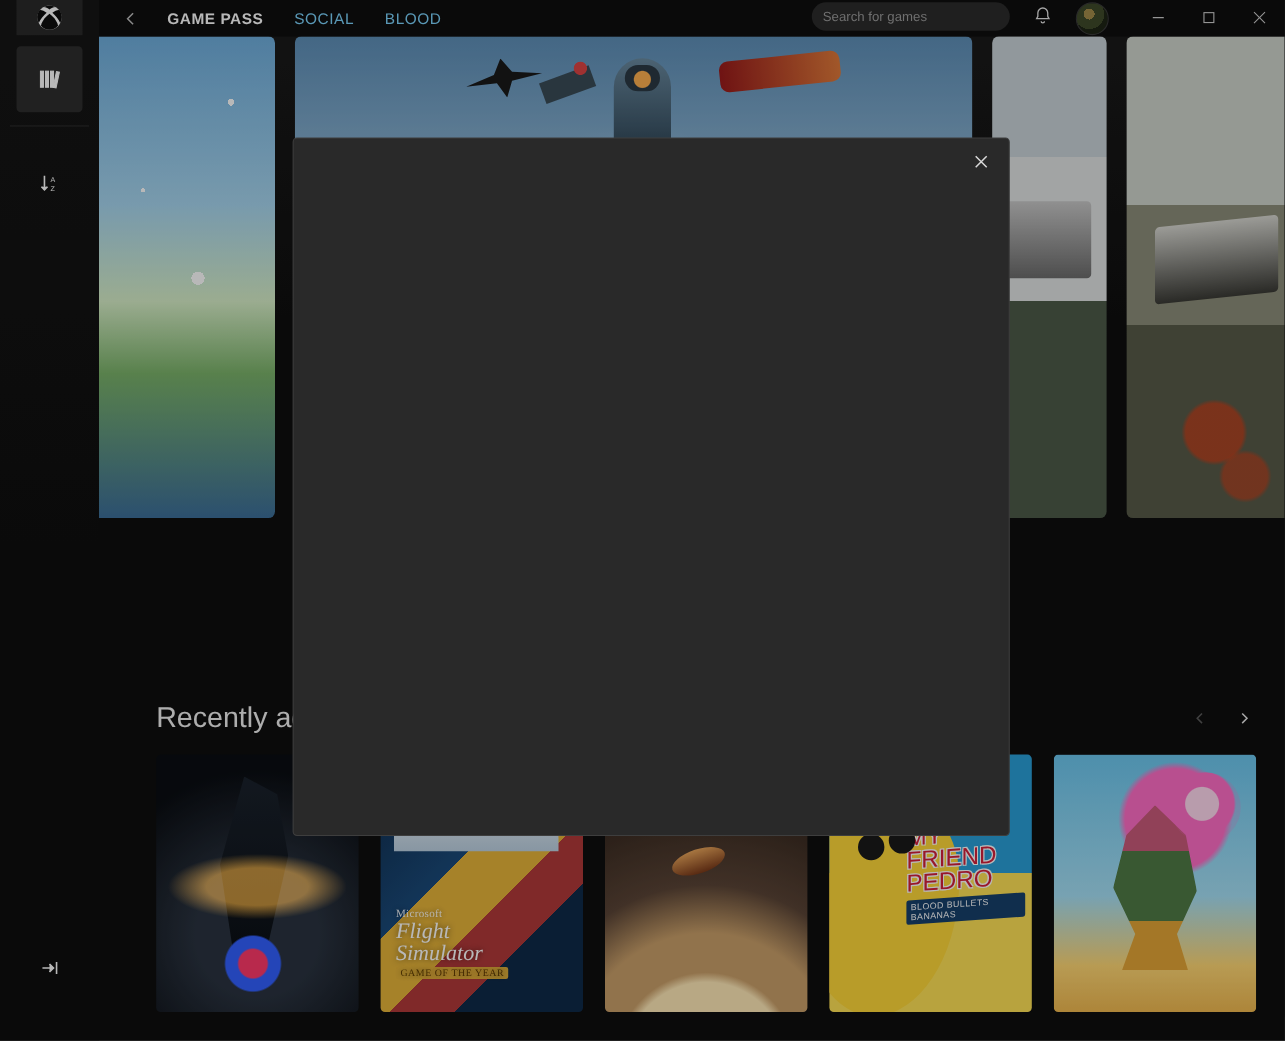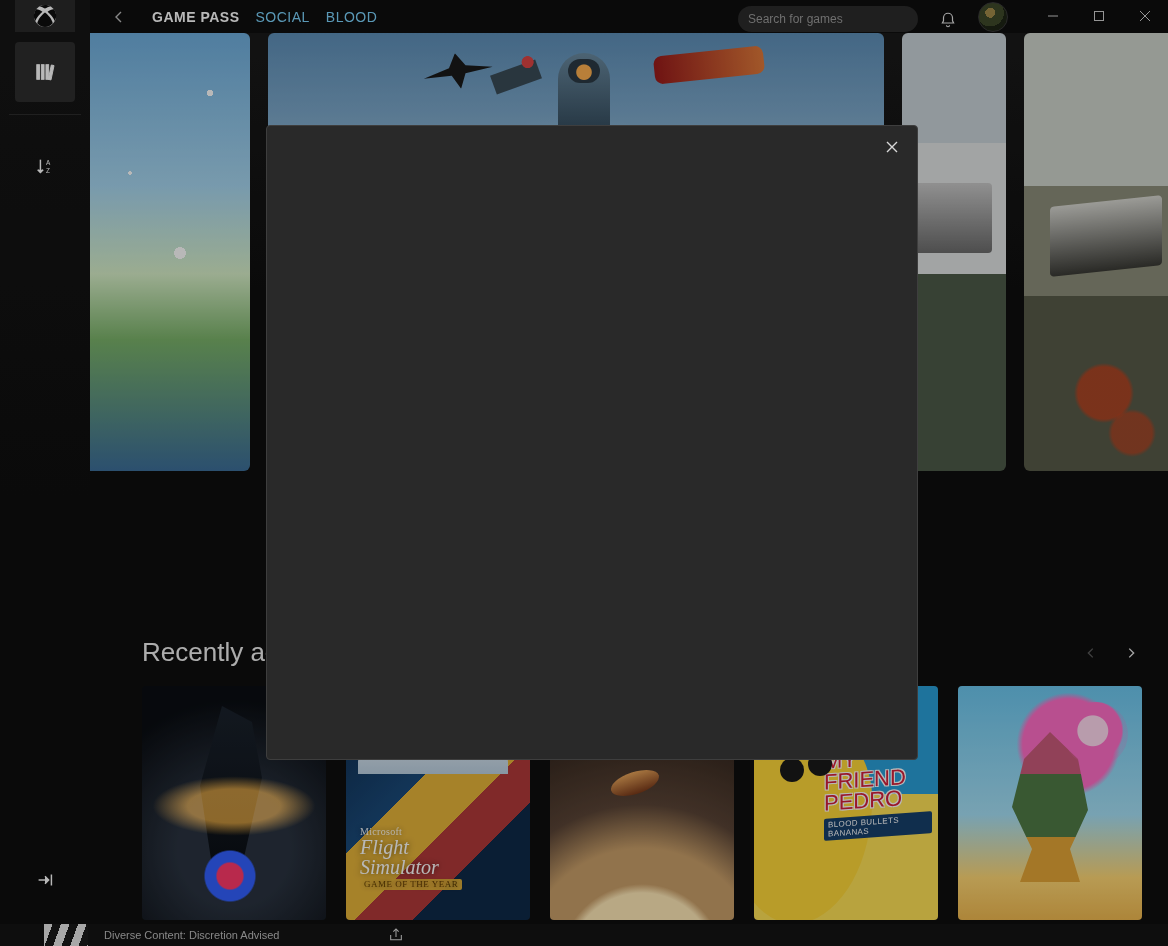--- a/index.html
+++ b/index.html
@@ -18,25 +18,25 @@
   .side-btn { width: 60px; height: 60px; margin-top: 10px; border-radius: 4px; display: flex; align-items: center; justify-content: center; background: transparent; }
   .side-btn.active { background: #2e2e2e; }
   .side-sep { width: 72px; height: 1px; background: #2d2d2d; margin: 12px 0; }
   .side-btn svg { width: 22px; height: 22px; stroke: #fff; fill: #fff; }
   .side-bottom { position: absolute; bottom: 36px; left: 15px; }
 
   
   .topbar { position: absolute; left: 90px; right: 0; top: 0; height: 33px; display: flex; align-items: center; padding-left: 14px; z-index: 15; background: rgba(14,14,14,0.9); }
   .nav-back { width: 30px; height: 30px; display: flex; align-items: center; justify-content: center; color: #bdbdbd; }
   .nav-back svg { width: 16px; height: 16px; }
-  .tabs { display: flex; gap: 16px; margin-left: 18px; }
+  .tabs { display: flex; gap: 28px; margin-left: 18px; }
   .tab { font-size: 14px; letter-spacing: 0.5px; color: #7dd3fc; cursor: pointer; }
   .tab.active { color: #fff; font-weight: 600; }
 
-  .top-right { margin-left: auto; display: flex; align-items: flex-end; gap: 18px; padding-right: 160px; }
+  .top-right { margin-left: auto; display: flex; align-items: flex-start; gap: 18px; padding-right: 160px; }
   .search { width: 180px; height: 26px; background: #2b2b2b; border-radius: 13px; display: flex; align-items: center; padding: 0 10px; gap: 8px; }
   .search input { flex: 1; background: transparent; border: none; outline: none; color: #d0d0d0; font-size: 12px; }
   .search input::placeholder { color: #9a9a9a; }
   .search svg { width: 14px; height: 14px; }
   .notif { width: 24px; height: 24px; display: flex; align-items: center; justify-content: center; }
   .notif svg { width: 18px; height: 18px; }
   .avatar { width: 30px; height: 30px; border-radius: 50%; background: radial-gradient(circle at 40% 35%, #a38b4a 0 20%, #3f4a2a 20% 55%, #1e2416 55% 100%); border: 1px solid #3a3a3a; }
 
   
   .main { position: absolute; left: 90px; right: 0; top: 33px; bottom: 22px; overflow: hidden; background: linear-gradient(180deg, #1a1a1a 0%, #0e0e0e 280px); }
@@ -270,31 +270,20 @@
           <div class="pedro">
             <div class="mf"><span>MY</span><br><span>FRIEND</span><br><span>PEDRO</span></div>
             <div class="sub">BLOOD BULLETS BANANAS</div>
           </div>
         </div>
         <div class="card c5"></div>
       </div>
     </div>
   </div>
 
-  <div class="footer">
-    <div class="footer-thumb"></div>
-    <div class="footer-text">Diverse Content: Discretion Advised</div>
-    <div class="footer-share">
-      <svg viewBox="0 0 24 24" fill="none" stroke="#d8d8d8" stroke-width="1.6">
-          <path d="M4 12v7h16v-7"></path>
-          <path d="M12 3v12"></path>
-          <path d="M8 7l4-4 4 4"></path>
-        </svg>
-    </div>
-  </div>
 
   <div class="overlay"></div>
   <div class="modal">
     <div class="modal-close">
       <svg viewBox="0 0 14 14" fill="none" stroke="#d8d8d8" stroke-width="1.4">
           <path d="M2 2l10 10M12 2 2 12"></path>
         </svg>
     </div>
   </div>
 

